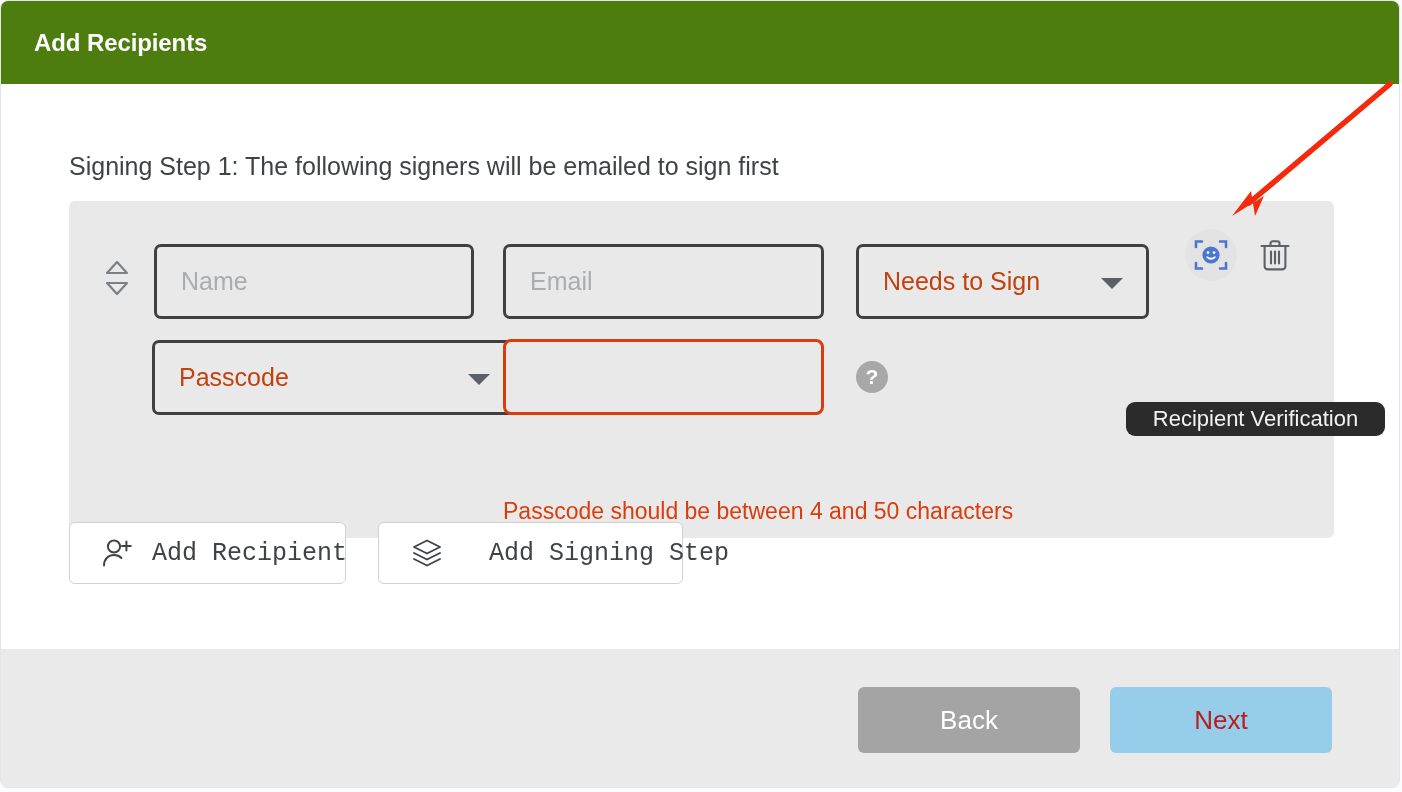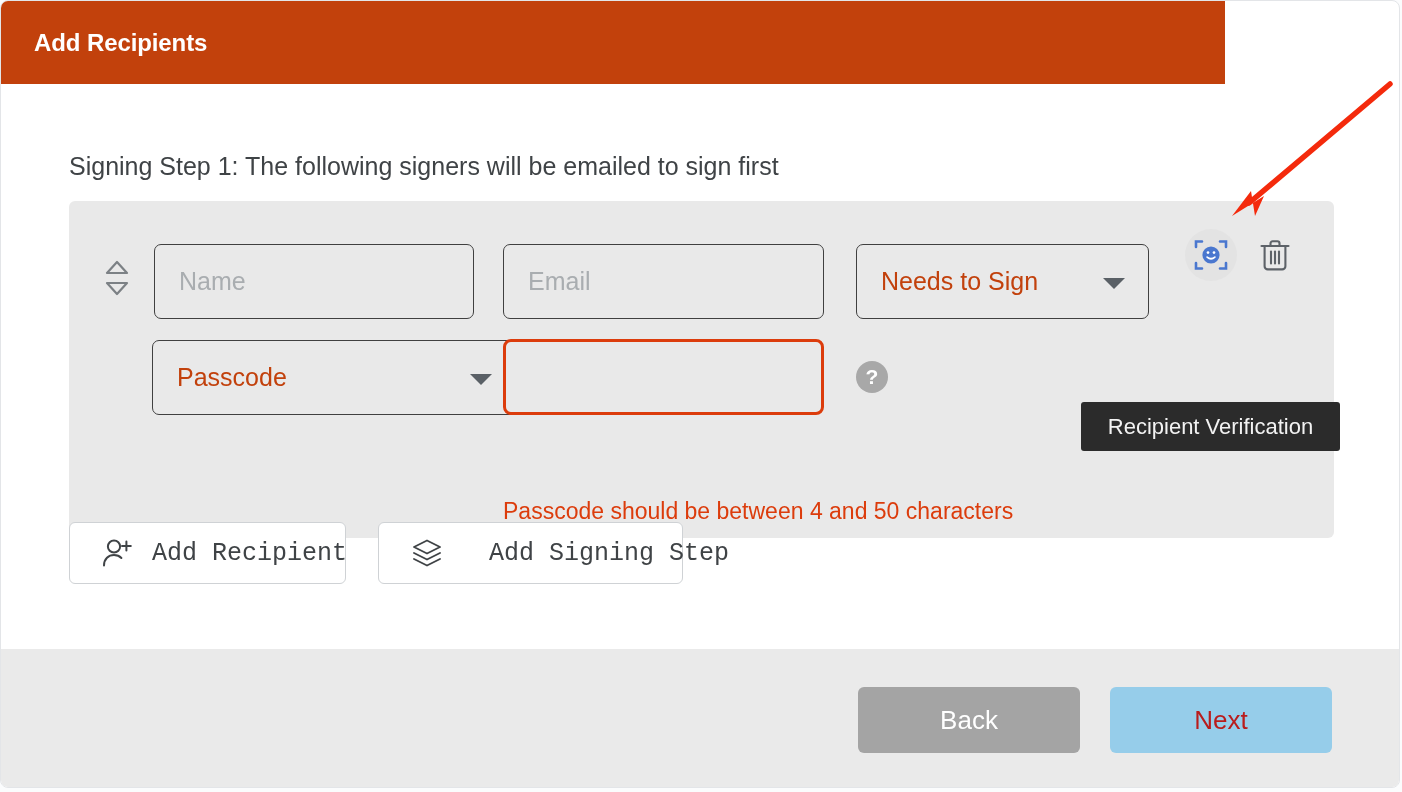--- a/index.html
+++ b/index.html
@@ -21,23 +21,23 @@
     background: #ffffff;
     border: 1px solid #e3e5e8;
     border-radius: 8px;
     overflow: hidden;
   }
 
   
   #header {
     position: absolute;
     left: 0; top: 0;
-    width: 1224px;
+    width: 1400px;
     height: 83px;
-    background: #c2410c;
+    background: #4d7c0f;
   }
   #header-title {
     position: absolute;
     left: 33px;
     top: 28px;
     font-size: 24px;
     font-weight: bold;
     color: #ffffff;
     letter-spacing: -0.1px;
   }
@@ -78,21 +78,21 @@
     top: 55px;
     width: 34px;
     height: 44px;
     cursor: grab;
   }
 
   
   .field {
     position: absolute;
     background: #e9e9e9;
-    border: 1px solid #404040;
+    border: 3px solid #404040;
     border-radius: 7px;
     display: flex;
     align-items: center;
   }
   .field .ph {
     padding-left: 24px;
     font-size: 25px;
     color: #a9adb0;
     white-space: nowrap;
   }
@@ -179,26 +179,26 @@
     height: 52px;
     display: flex;
     align-items: center;
     justify-content: center;
     cursor: pointer;
   }
 
   
   #tooltip {
     position: absolute;
-    left: 1080px;
+    left: 1125px;
     top: 318px;
     width: 259px;
-    height: 49px;
+    height: 34px;
     background: #2b2b2b;
-    border-radius: 3px;
+    border-radius: 9px;
     display: flex;
     align-items: center;
     justify-content: center;
   }
   #tooltip-text {
     font-size: 22px;
     color: #f2f2f2;
     white-space: nowrap;
   }
 

